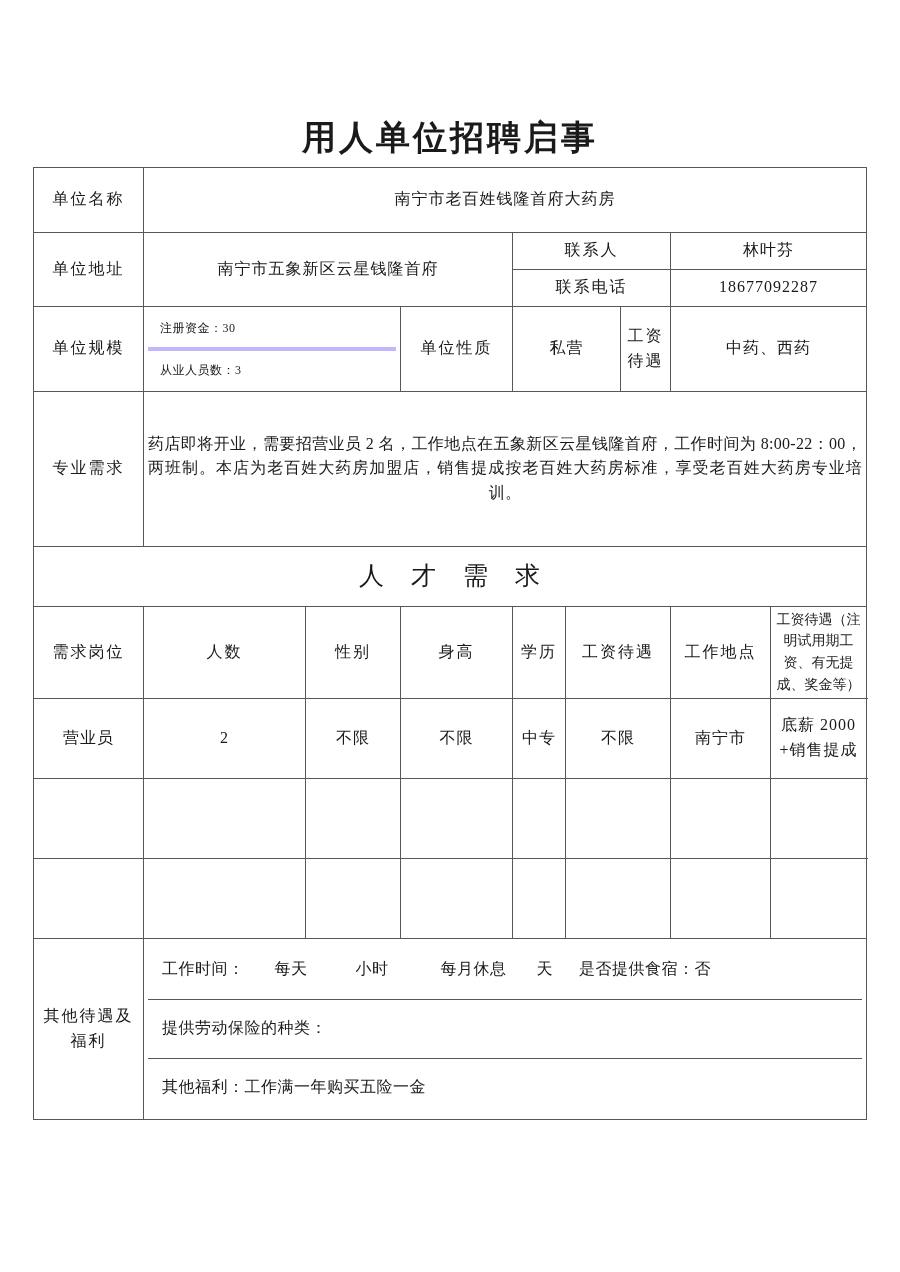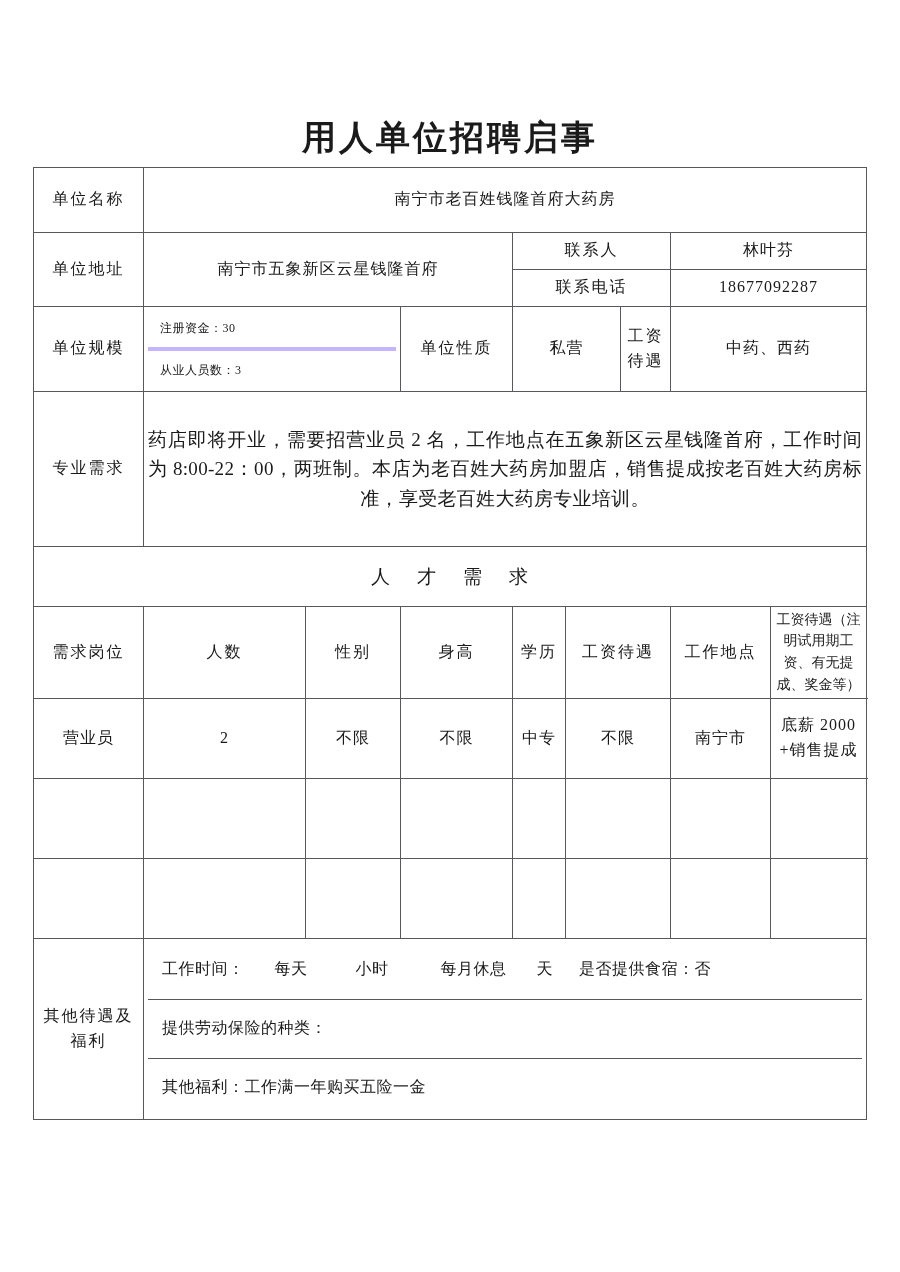--- a/index.html
+++ b/index.html
@@ -74,28 +74,28 @@
     padding: 6px 0 6px 12px;
     font-size: 12px;
     letter-spacing: 0.5px;
     height: 26px;
   }
   table.sub tr:last-child td { border-bottom: none; }
 
   .intro {
     text-align: center;
     line-height: 1.95;
-    font-size: 19px;
+    font-size: 16px;
     padding: 10px 16px;
     letter-spacing: 0.3px;
   }
   .intro p { margin: 0; text-align: justify; text-align-last: center; }
 
   .section-head {
-    font-size: 19px;
+    font-size: 25px;
     letter-spacing: 1px;
   }
   .section-head .sp { display: inline-block; width: 26px; }
 
   .wage-head {
     line-height: 1.7;
     padding: 8px 10px;
     font-size: 14px;
   }
 

